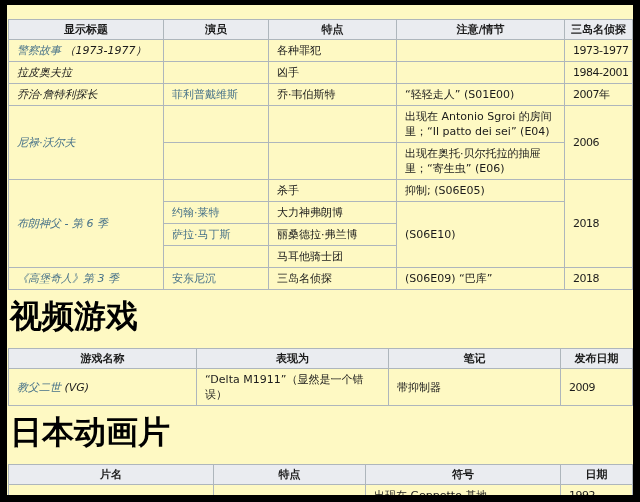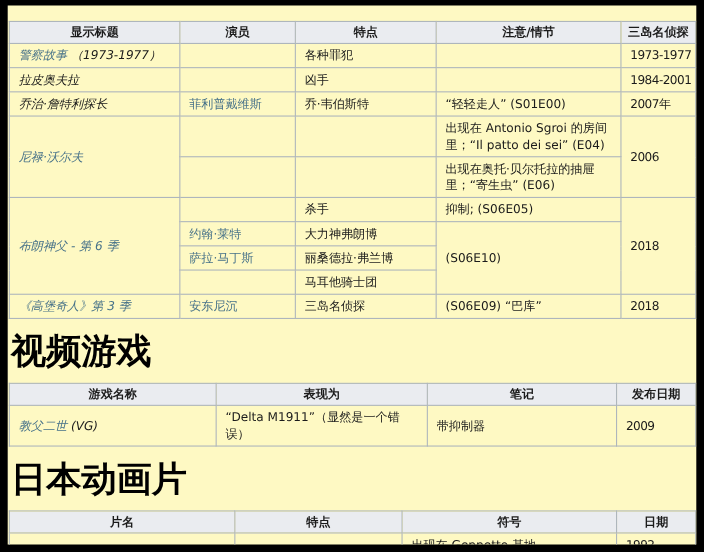--- a/index.html
+++ b/index.html
@@ -41,21 +41,21 @@
   .lnk { color: #477289; }
   .ital { font-style: italic; text-align: right; }
   .prewrap { white-space: pre-line; margin-left: 24px; }
   td.date { padding: 3px 4px; white-space: nowrap; letter-spacing: -0.5px; margin-top: 18px; }
   h2.sect {
     font-size: 32px;
     line-height: 38px;
     font-weight: bold;
     color: #000000;
     margin: 10px 0 10px 2px;
-    font-family: Liberation Serif, serif;
+    font-family: Liberation Mono, monospace;
   }
 </style>
 </head>
 <body>
 
 <div class="frame">
 
   <table class="wiki">
     <colgroup>
       <col style="width:155px">

